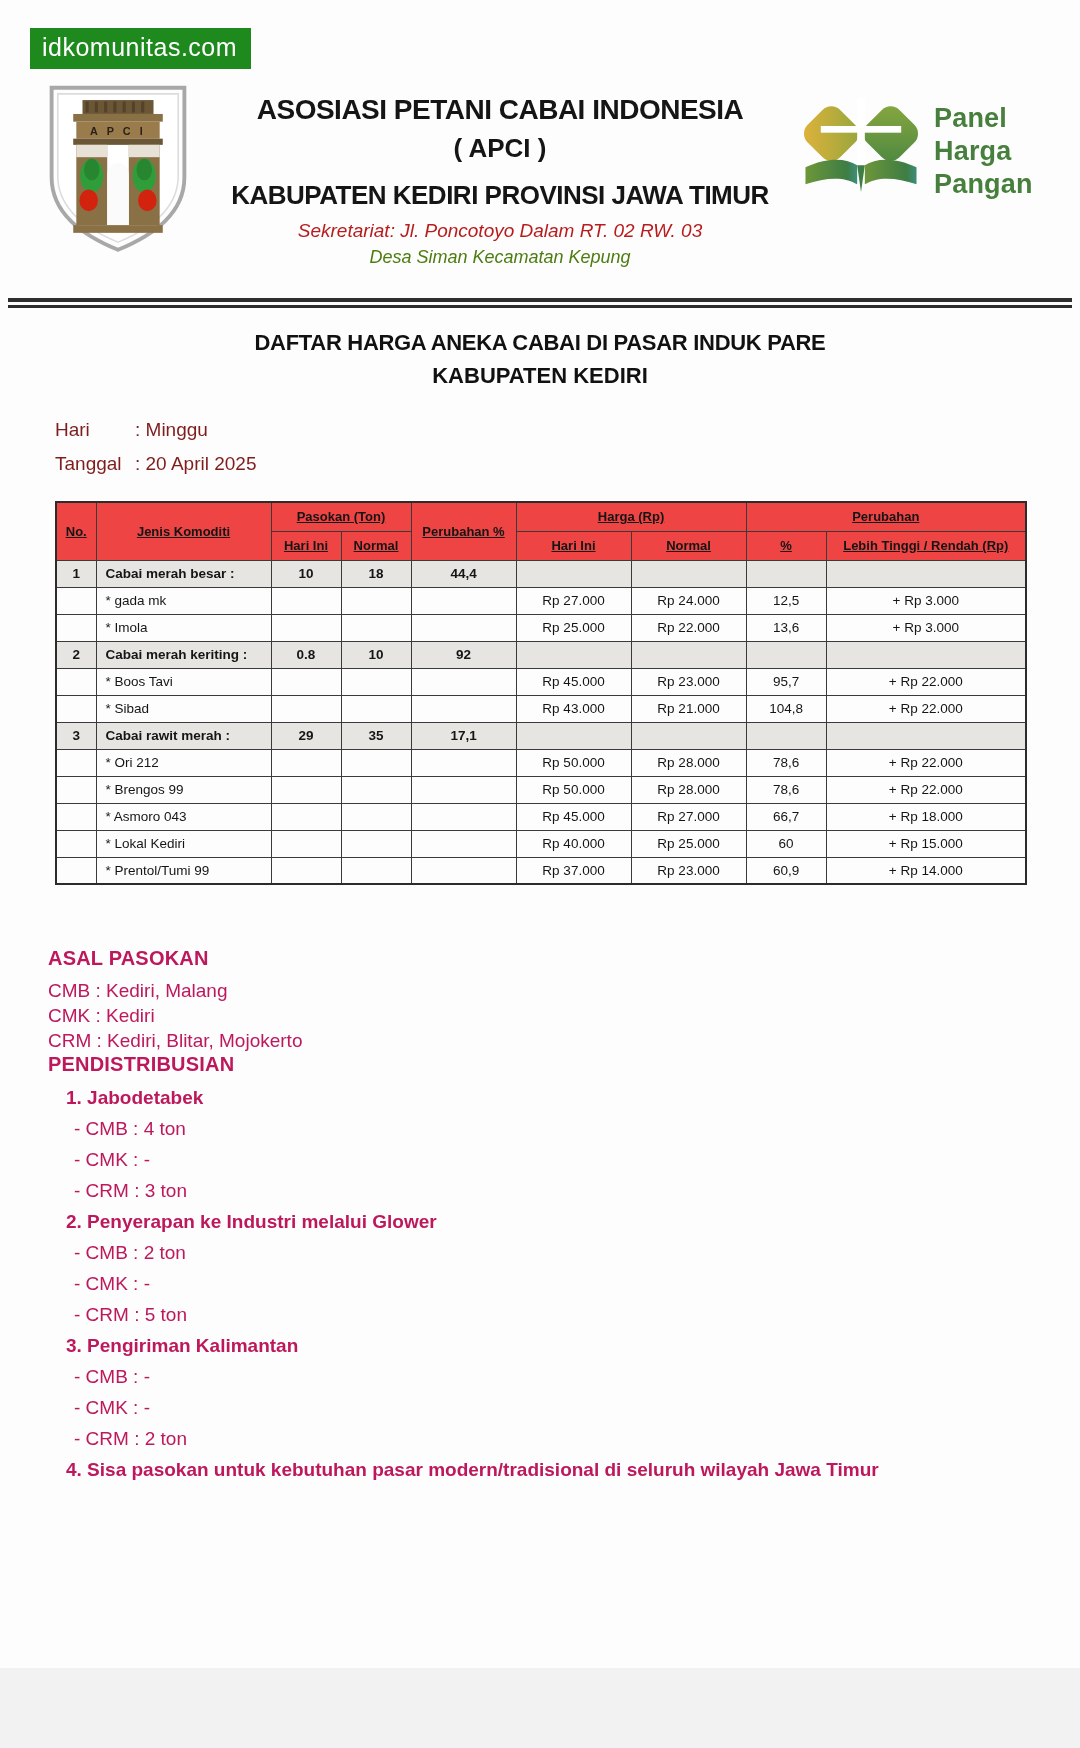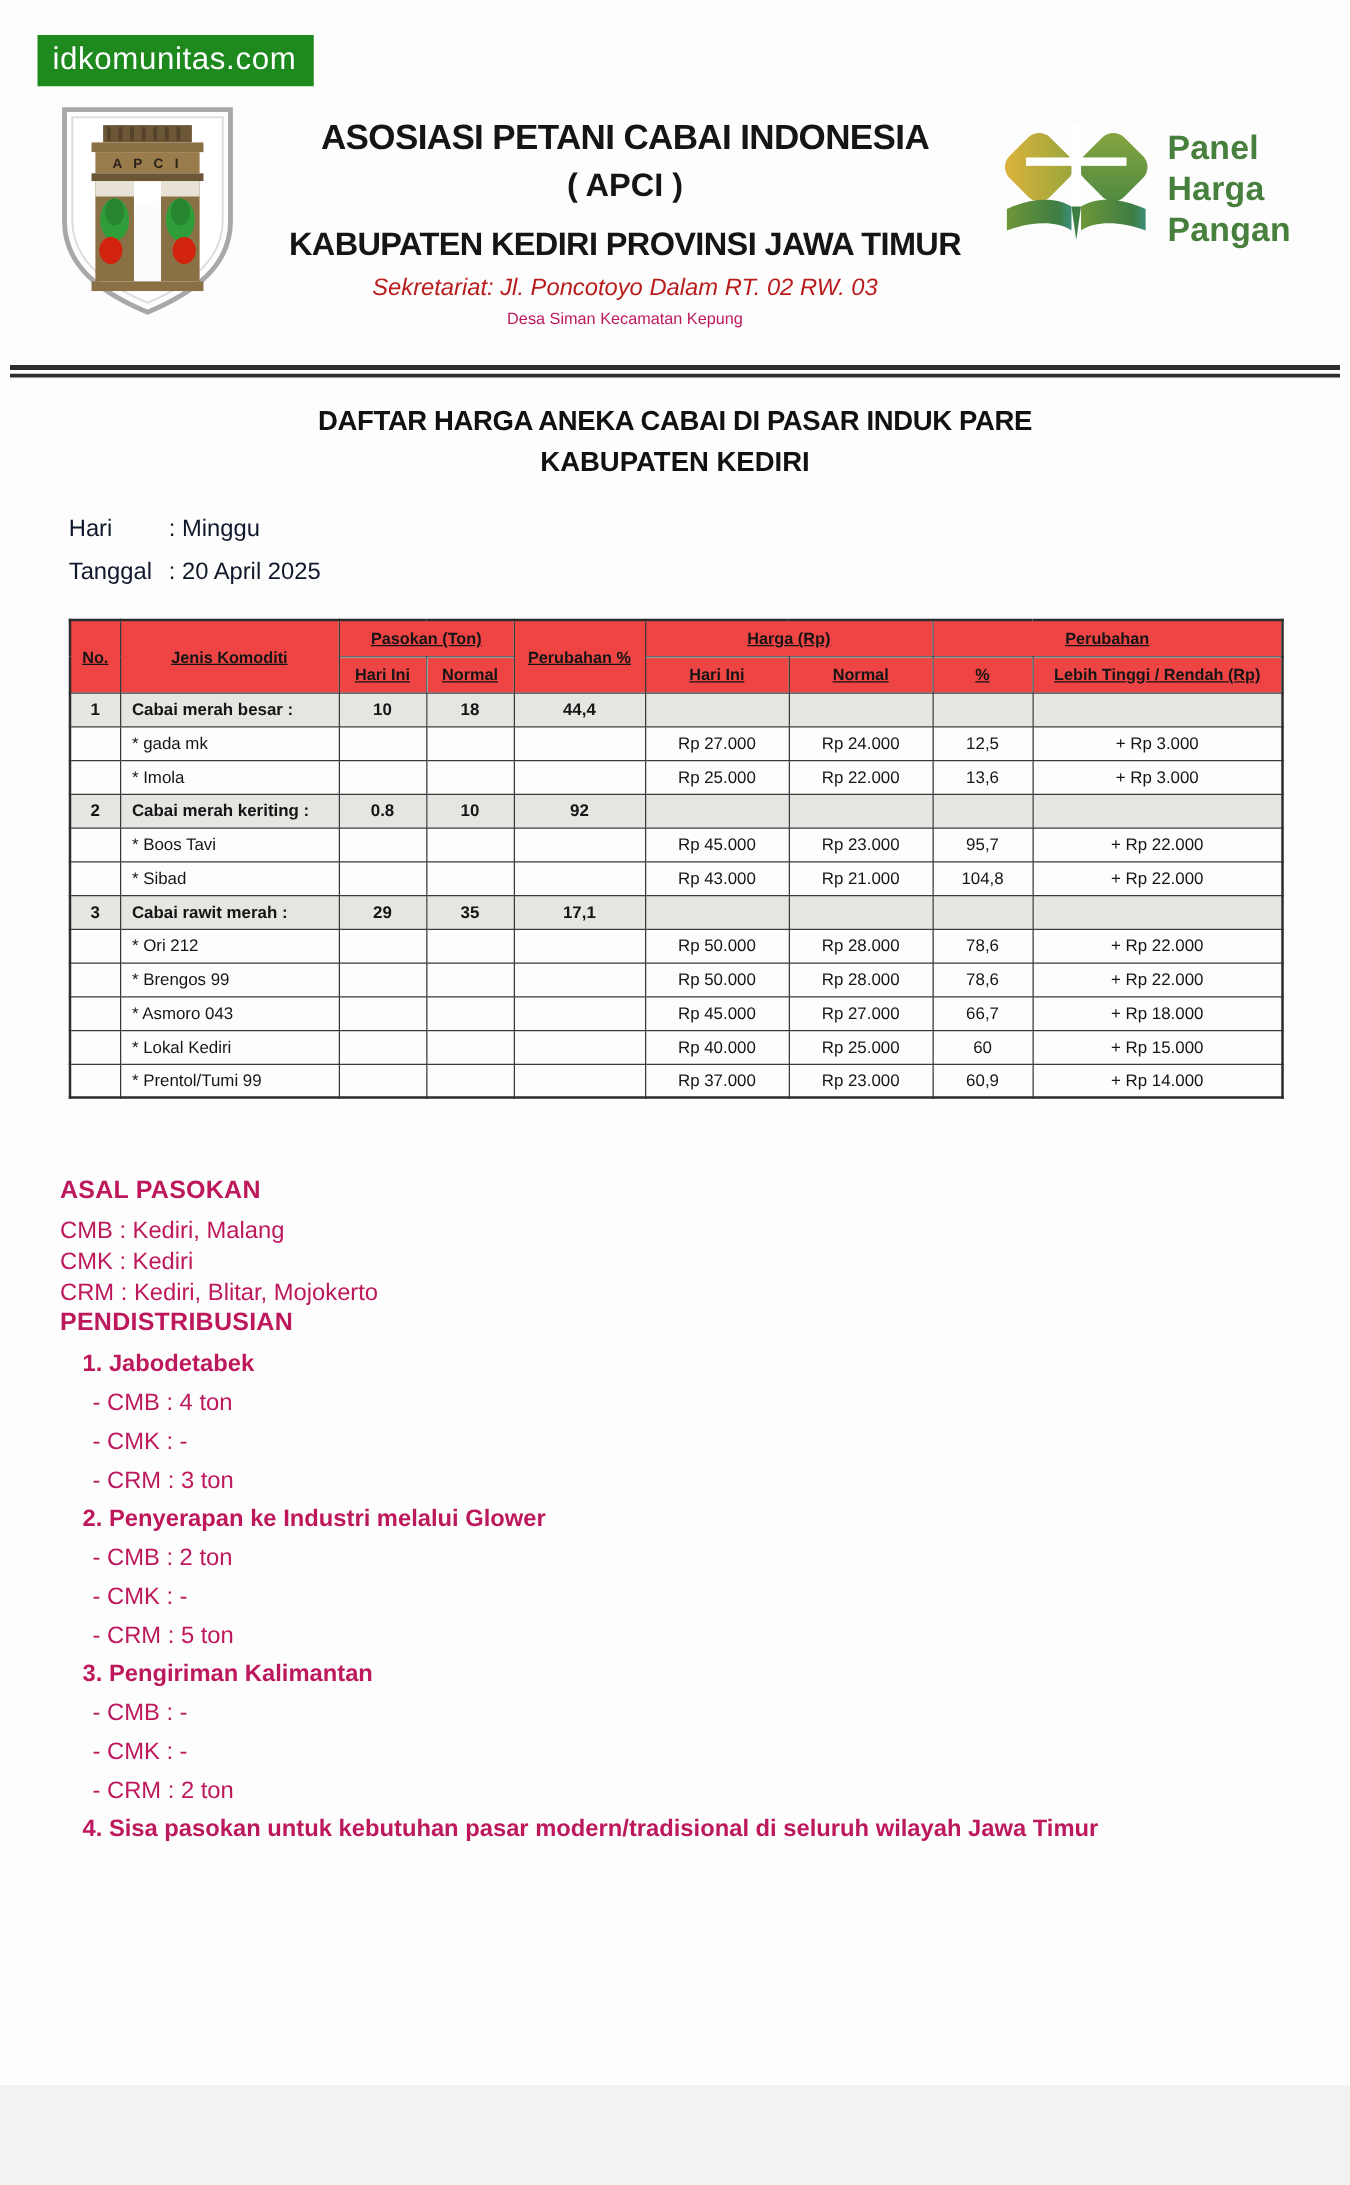--- a/index.html
+++ b/index.html
@@ -21,34 +21,34 @@
   .header-row{
     display:flex;align-items:flex-start;
     padding:80px 36px 0 38px;
   }
   .shield-wrap{width:168px;flex:0 0 168px;}
   .head-center{flex:1;text-align:center;padding-top:14px;color:#151515;}
   .org-name{font-size:28px;font-weight:bold;letter-spacing:-0.5px;}
   .org-abbr{font-size:26px;font-weight:bold;margin-top:7px;}
   .org-region{font-size:26px;font-weight:bold;margin-top:16px;letter-spacing:-0.5px;}
   .secr{font-size:19px;font-style:italic;margin-top:9px;color:#b91c1c;}
-  .secr2{font-size:13px;margin-top:5px;color:#be185d;}
+  .secr2{font-size:18px;font-style:italic;margin-top:5px;color:#4d7c0f;}
   .panel-logo{flex:0 0 250px;display:flex;align-items:flex-start;padding-top:16px;}
   .panel-text{margin-left:6px;padding-top:6px;}
   .panel-text div{
     color:var(--brand-green);font-size:27px;font-weight:bold;line-height:33px;letter-spacing:0.2px;
   }
   .double-rule{
     margin:30px 8px 0 8px;height:10px;
     border-top:4px solid #2e2e2e;border-bottom:3px solid #2e2e2e;
   }
   .doc-title{margin-top:22px;text-align:center;color:#111;}
   .doc-title .t1{font-size:22px;font-weight:bold;letter-spacing:-0.3px;}
   .doc-title .t2{font-size:22px;font-weight:bold;margin-top:7px;}
-  .info-block{margin:30px 0 0 55px;font-size:19px;color:#0f172a;}
+  .info-block{margin:30px 0 0 55px;font-size:19px;color:#7f1d1d;}
   .info-row{display:flex;margin-bottom:12px;}
   .info-row .lab{width:80px;}
   .price-table{
     margin:26px 0 0 55px;border-collapse:collapse;table-layout:fixed;width:970px;
     font-size:13.5px;color:#151515;
   }
   .price-table th,.price-table td{
     border:1.5px solid #3a3a3a;padding:2px 4px;text-align:center;vertical-align:middle;
     height:27px;overflow:hidden;white-space:nowrap;
   }

